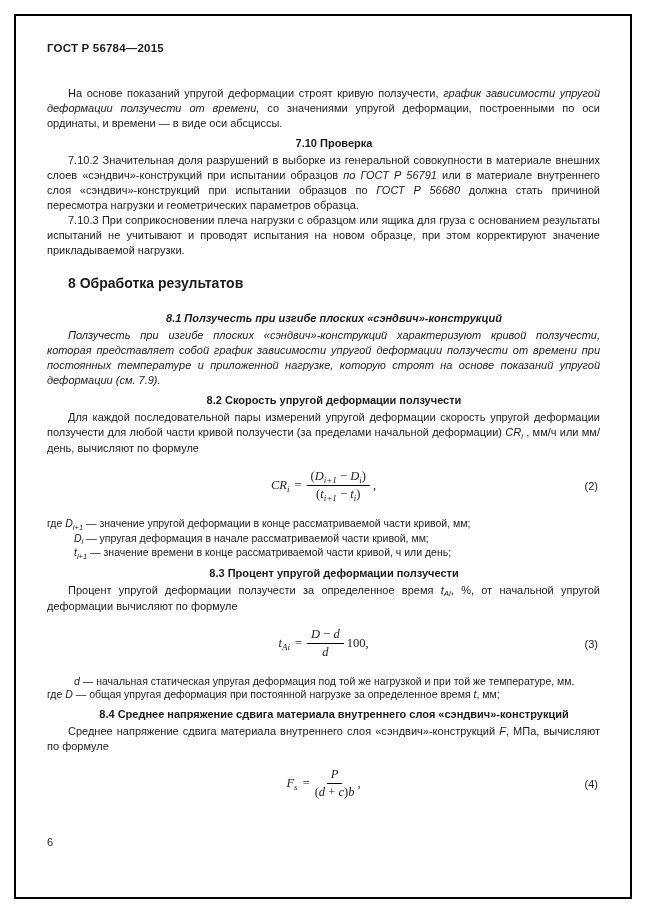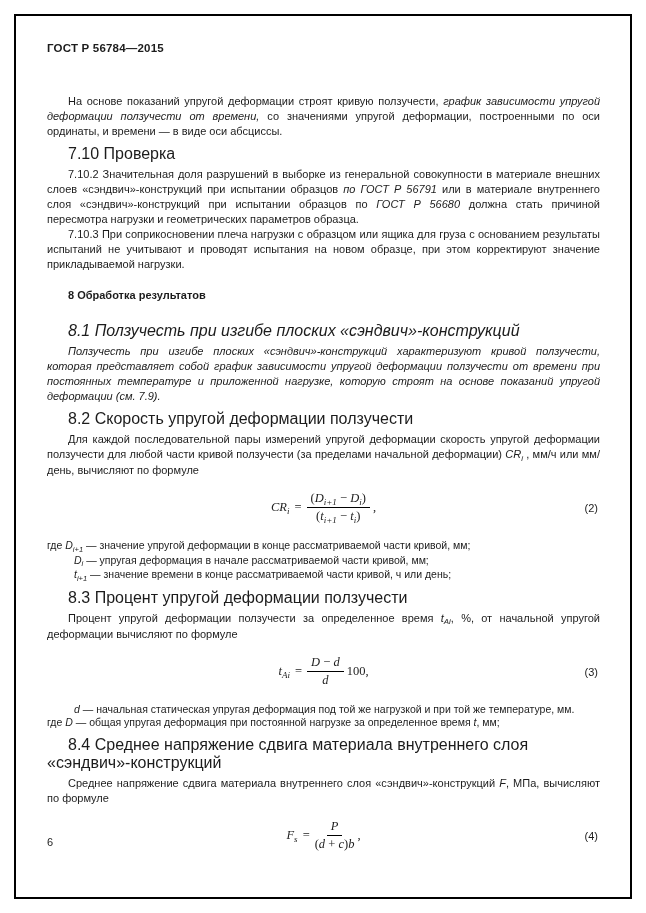--- a/index.html
+++ b/index.html
@@ -17,38 +17,39 @@
     border:2px solid #000;
     pointer-events:none;
   }
   .content {
     position:absolute;
     left:47px; top:42px; width:553px;
   }
   .doc-header {
     font-weight:bold;
     font-size:11.5px;
-    margin-bottom:40px;
+    margin-bottom:32px;
     letter-spacing:0.2px;
   }
   .para {
     font-size:11px;
     line-height:15px;
     text-align:justify;
     text-indent:21px;
   }
   .h-sub {
-    font-size:16px;
-    font-weight:normal;
+    font-size:11px;
+    font-weight:bold;
     text-indent:21px;
     margin:6px 0 4px;
+    text-align:center;
   }
   .h-sub.ital { font-style:italic; margin-top:21px; }
   .h-main {
-    font-size:11px;
+    font-size:14px;
     font-weight:bold;
     text-indent:21px;
     margin:17px 0 14px;
   }
   .it { font-style:italic; }
   .sb {
     font-size:0.72em;
     position:relative;
     top:0.35em;
   }

